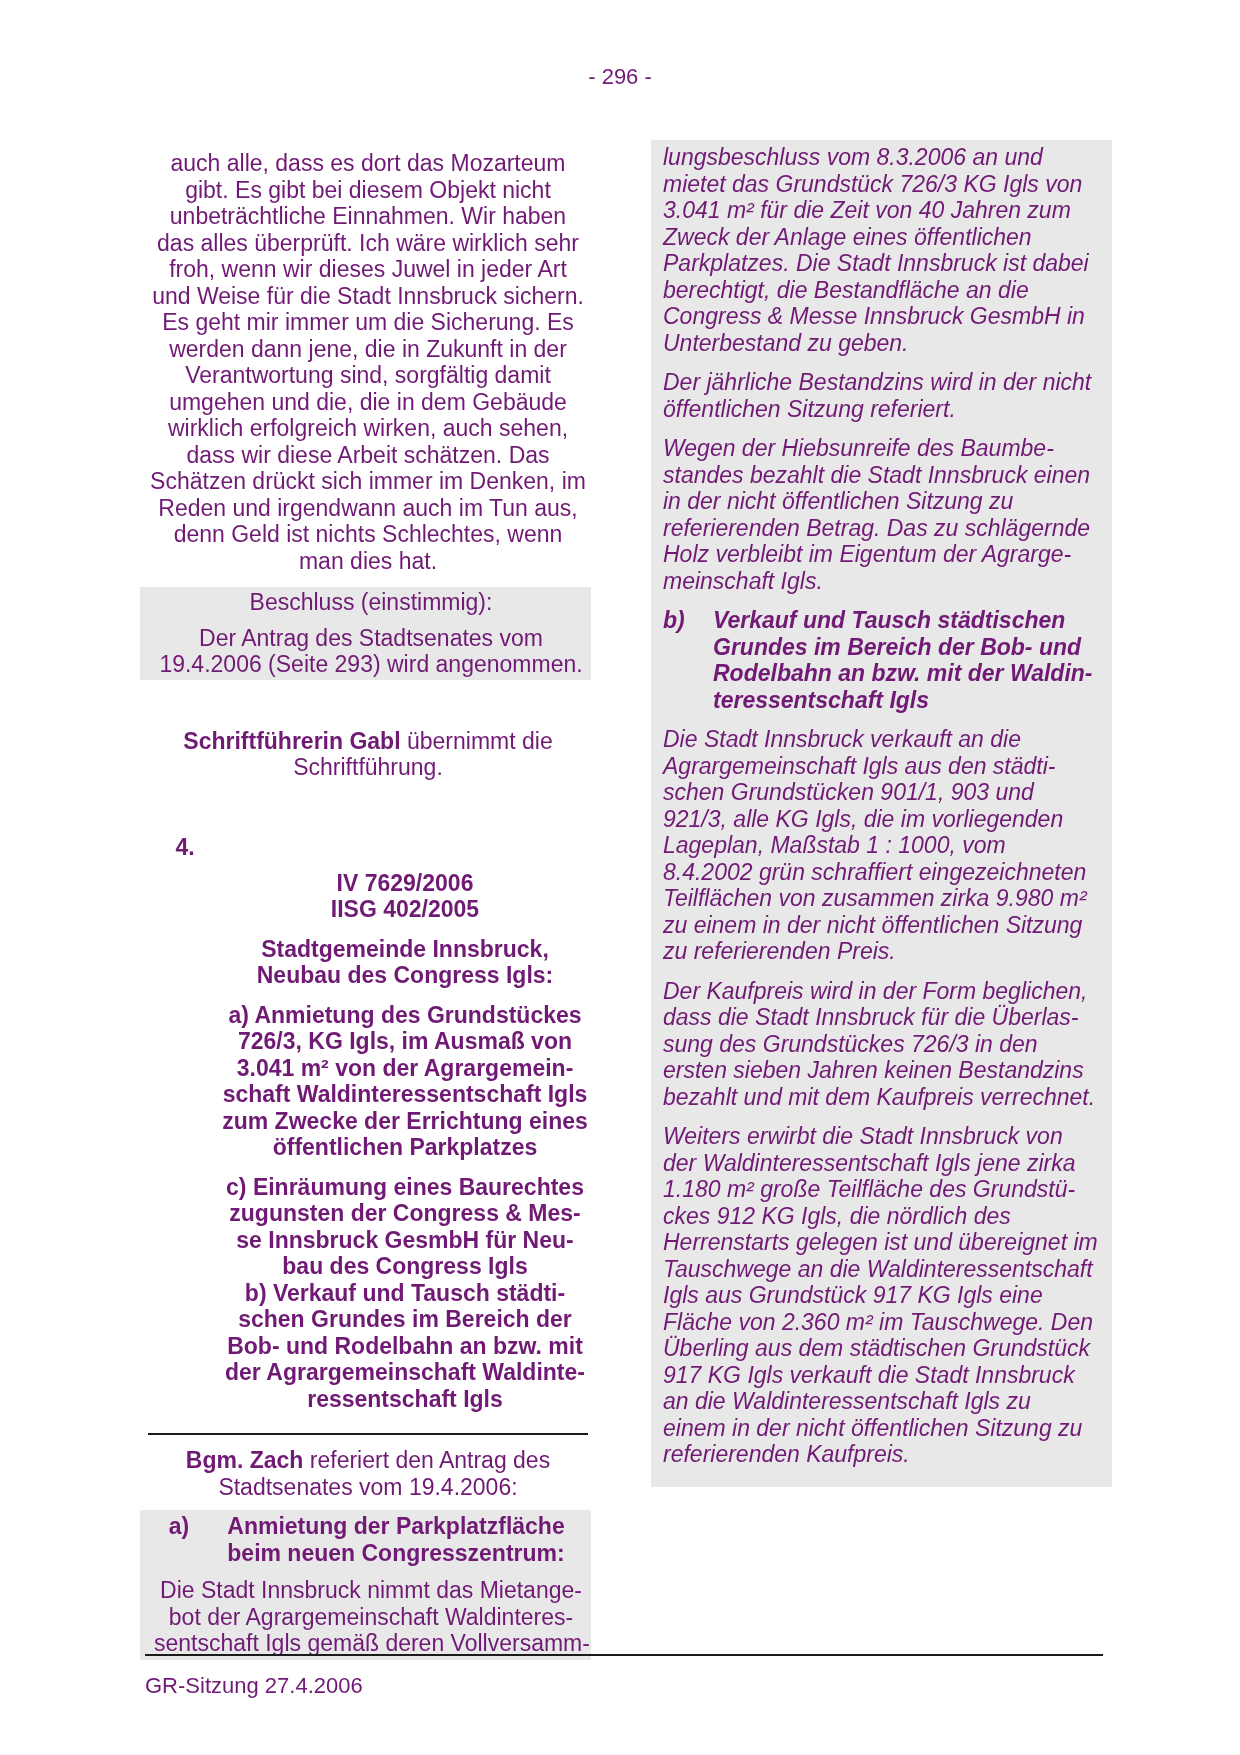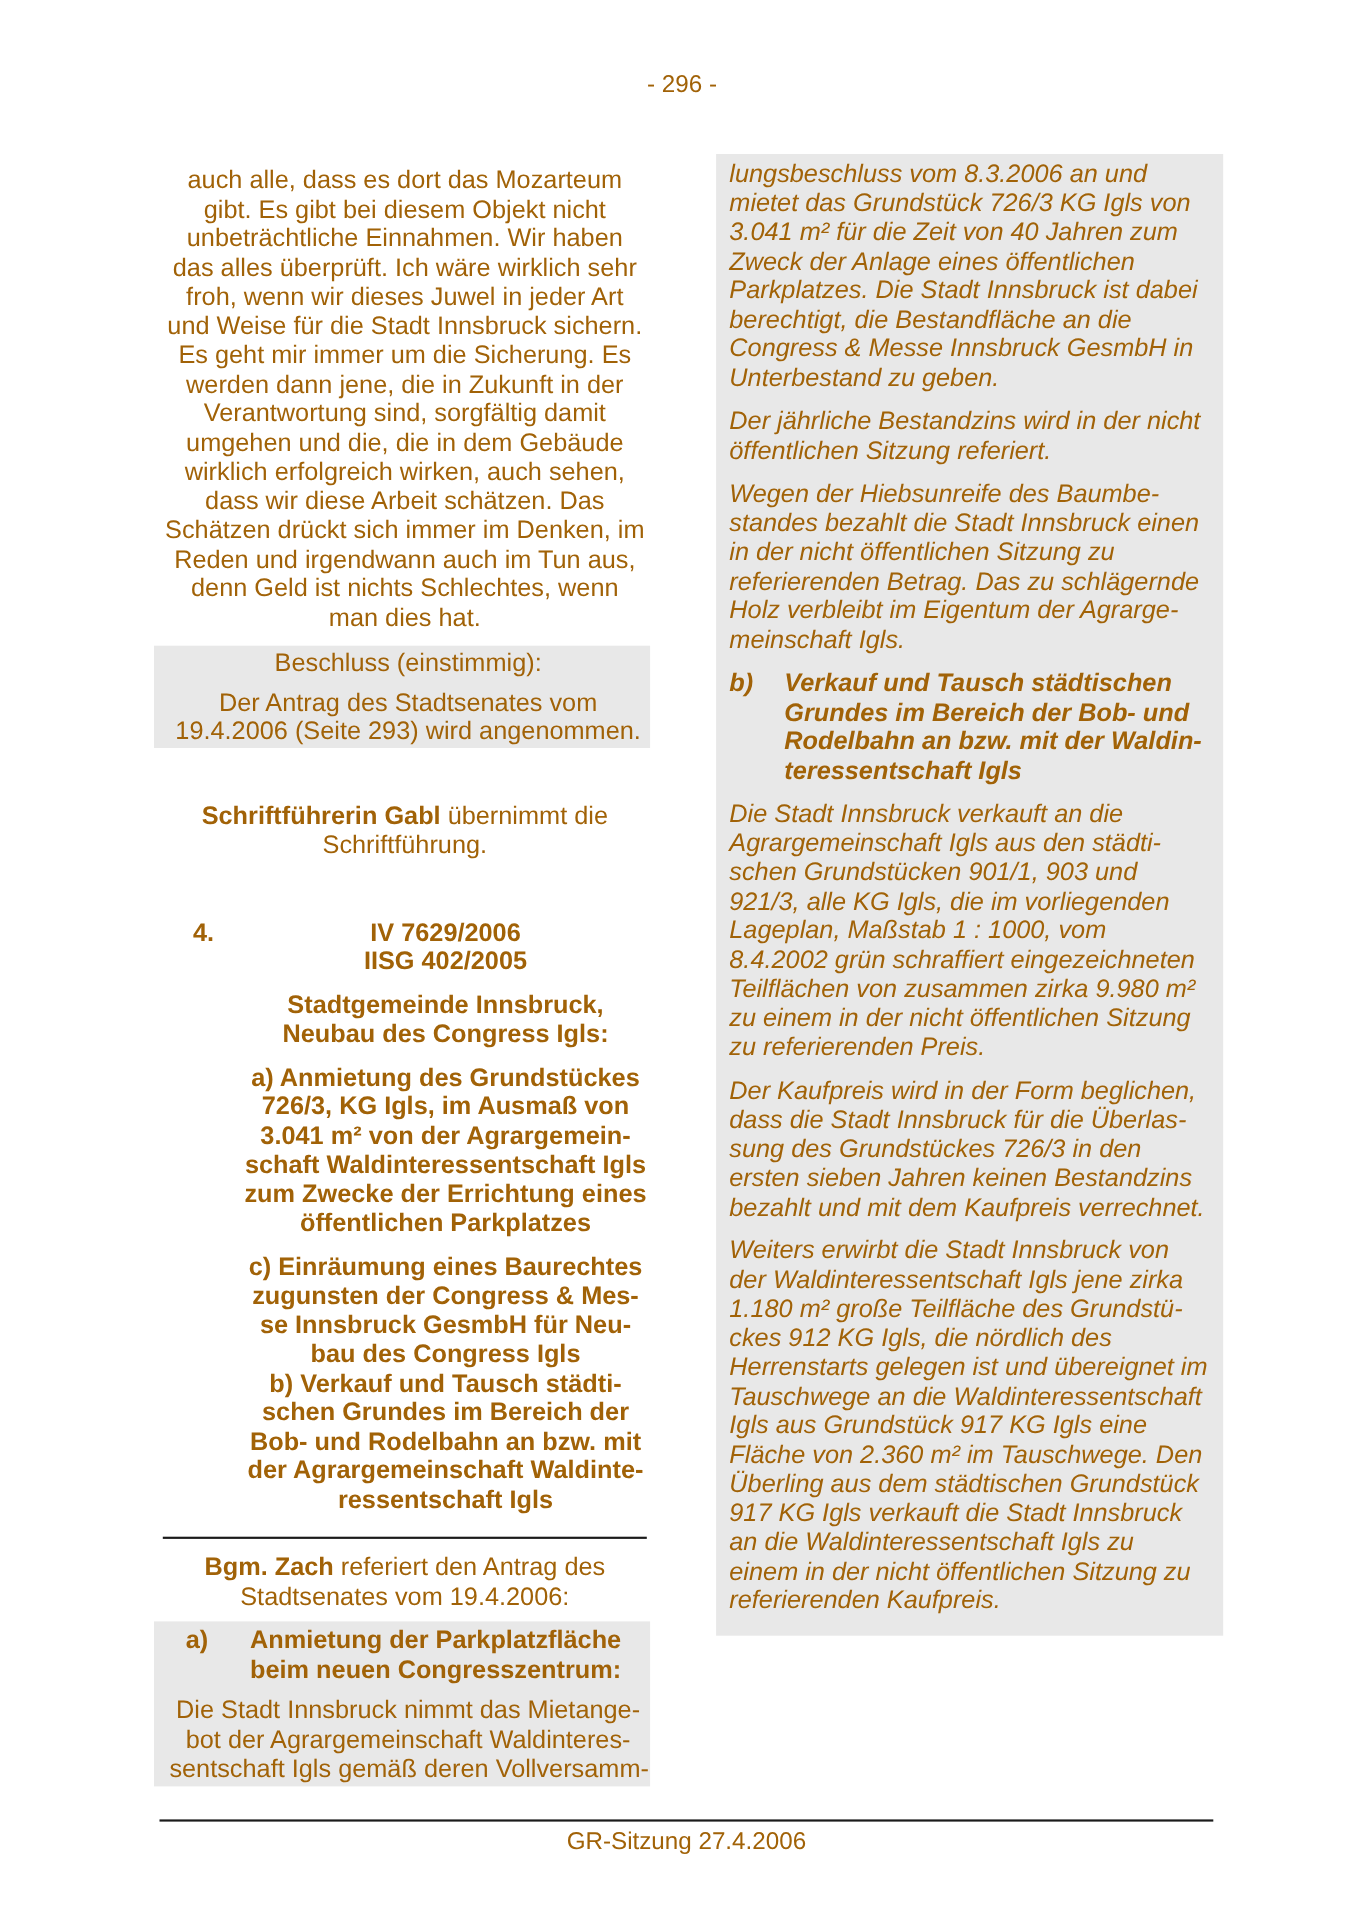--- a/index.html
+++ b/index.html
@@ -3,21 +3,21 @@
 <meta charset="utf-8">
 <style>
   * { margin:0; padding:0; box-sizing:border-box; }
   html,body { background:#ffffff; }
   .page {
     position:relative;
     width:1240px; height:1755px;
     background:#ffffff;
     font-family:"Liberation Sans","DejaVu Sans",sans-serif;
     font-size:23px; line-height:26.5px;
-    color:#a16207;
+    color:#701a75;
     overflow:hidden;
   }
   .pre { white-space:pre; margin:0 0 13px 0; }
   .last { margin-bottom:0 !important; }
   .bold { font-weight:bold; }
   b { font-weight:bold; }
 
   .page-number {
     position:absolute; top:64px; left:0; width:100%;
     text-align:center; font-size:22px;
@@ -35,42 +35,41 @@
     background:#e8e8e8;
     margin:0 -3px 0 -8px;
     padding:2px 3px 2px 14px;
   }
   .decision-heading { margin-bottom:9px; }
 
   .clerk { margin-top:48px; margin-bottom:0; }
 
   .section4 { display:flex; margin-top:53px; }
   .s4num { flex:none; width:74px; font-weight:bold; }
-  .s4body { flex:1; }
+  .s4body { flex:1;margin-top:36px; }
 
   .divider {
     border-top:2px solid #1b1b1b;
     width:440px;
     margin:8px 0 12px 0;
   }
   .referent { margin-bottom:0; }
 
   .motion { margin-top:10px; padding-top:3px; padding-bottom:3px; }
   .hang { display:flex; }
   .hang .marker { flex:none; width:50px; font-weight:bold; }
   .hang .pre { flex:1; margin-bottom:0; }
   .motion .hang { margin-bottom:11px; }
   .col-right .hang { margin-bottom:13px; }
 
   .footer {
     position:absolute; left:145px; top:1654px; width:958px;
     border-top:2px solid #1b1b1b;
-    padding-top:5px;
+    padding-top:17px;
     font-size:22px;
-    text-align:center;
   }
 </style>
 </head>
 <body>
 
 <div class="page">
 
   <div class="page-number">- 296 -</div>
 
   <div class="col-left">

